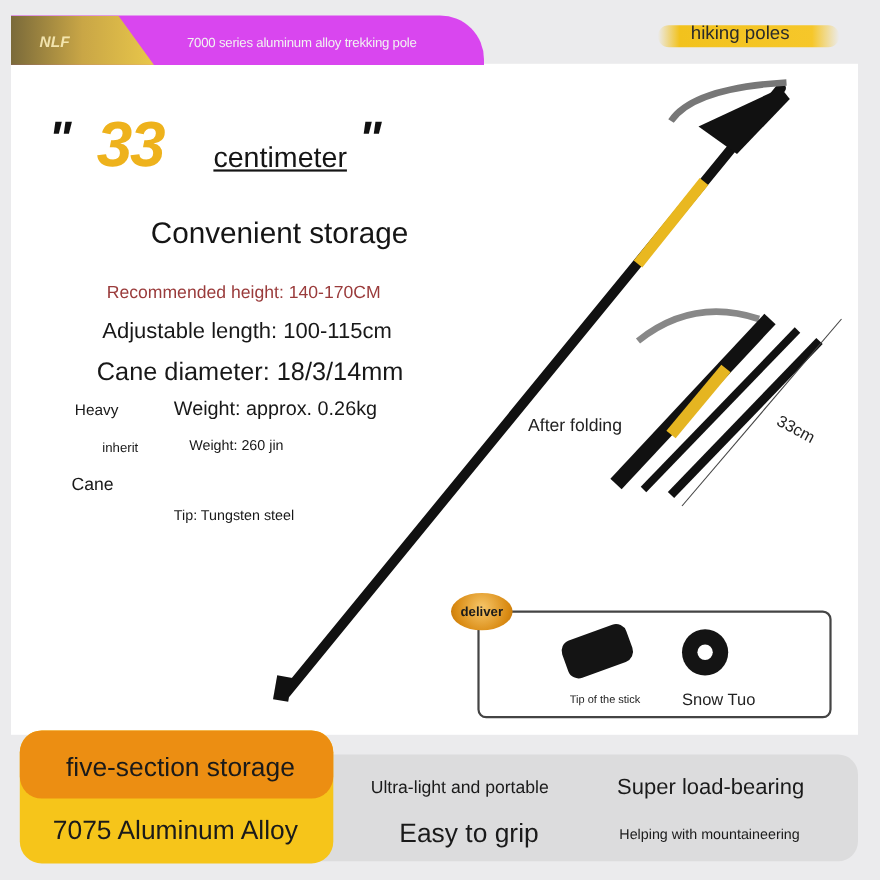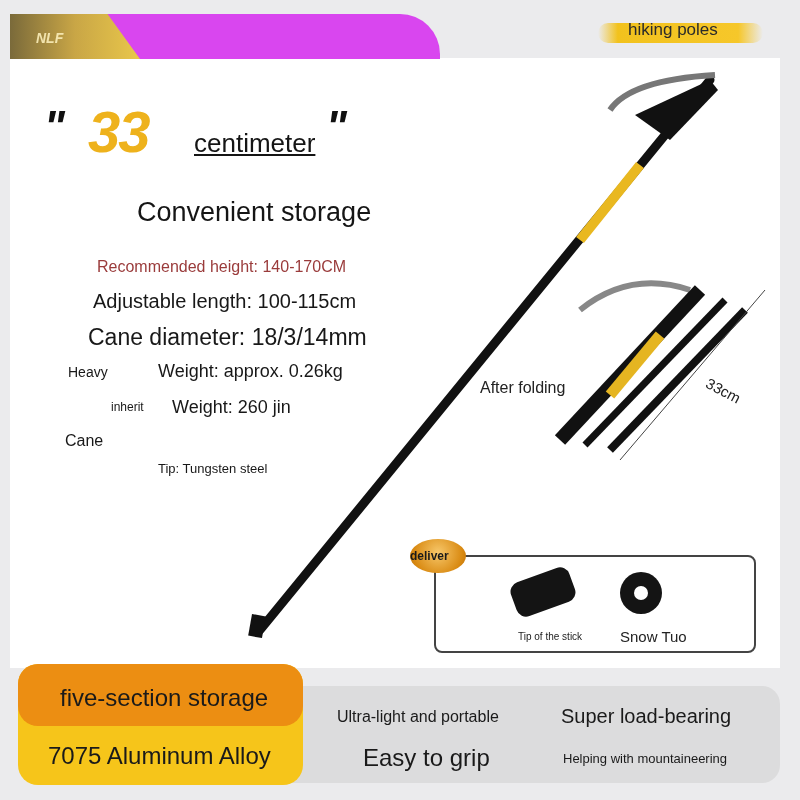--- a/index.html
+++ b/index.html
@@ -11,51 +11,52 @@
   .hdr-text { left:160px; top:18px; color:#f2f2f2; font-size:12px; letter-spacing:-0.2px; }
   .logo { left:26px; top:16px; color:#fff3c0; font-size:14px; font-style:italic; font-weight:bold; opacity:0.85; }
   .brush { left:598px; top:23px; width:165px; height:20px; background:linear-gradient(90deg,rgba(240,190,30,0),#f2c21d 12%,#f6c72a 85%,rgba(240,190,30,0)); border-radius:10px; }
   .tag-text { left:628px; top:20px; font-size:17px; color:#2a2a2a; }
   .quote { font-size:44px; font-weight:bold; font-style:italic; color:#111; }
   .big33 { left:88px; top:98px; font-size:58px; font-weight:900; font-style:italic; color:#eeb21c; letter-spacing:-2px; }
   .cm { left:194px; top:128px; font-size:26px; color:#151515;text-decoration:underline; }
   .conv { left:137px; top:197px; font-size:27px; color:#151515; }
   .spec { color:#181818; white-space:nowrap; }
   .deliver-box { left:434px; top:555px; width:322px; height:98px; border:2px solid #444; border-radius:8px; }
-  .deliver-badge { left:410px; top:539px; width:56px; height:34px; border-radius:50%; background:radial-gradient(circle at 50% 40%,#f7c76a,#d98a12 70%,#b86b08); color:#1a1a1a; font-size:12px; font-weight:bold; line-height:34px; }
+  .deliver-badge { left:410px; top:539px; width:56px; height:34px; border-radius:50%; background:radial-gradient(circle at 50% 40%,#f7c76a,#d98a12 70%,#b86b08); color:#1a1a1a; font-size:12px; font-weight:bold; text-align:center; line-height:34px; }
   .band { left:20px; top:686px; width:760px; height:97px; background:#dcdcdd; border-radius:18px; }
   .yellow { left:18px; top:664px; width:285px; height:121px; background:#f6c51a; border-radius:20px; }
   .orange { left:18px; top:664px; width:285px; height:62px; background:#ec8e12; border-radius:20px; }
   .feat { color:#1a1a1a; white-space:nowrap; }
 </style>
 </head>
 <body>
 
 <div class="abs panel"></div>
 
 <div class="abs hdr-left">
   <div class="abs hdr-gold"></div>
   <div class="abs logo">NLF</div>
+  <div class="abs hdr-text">7000 series aluminum alloy trekking pole</div>
 </div>
 <div class="abs brush"></div>
 <div class="abs tag-text">hiking poles</div>
 
 <div class="abs quote" style="left:44px;top:102px;">"</div>
 <div class="abs big33">33</div>
 <div class="abs cm">centimeter</div>
 <div class="abs quote" style="left:326px;top:102px;">"</div>
 <div class="abs conv">Convenient storage</div>
 
 <div class="abs spec" style="left:97px;top:258px;font-size:16px;color:#9a3b3b;">Recommended height: 140-170CM</div>
 <div class="abs spec" style="left:93px;top:290px;font-size:20px;">Adjustable length: 100-115cm</div>
 <div class="abs spec" style="left:88px;top:324px;font-size:23px;">Cane diameter: 18/3/14mm</div>
 <div class="abs spec" style="left:68px;top:364px;font-size:14px;">Heavy</div>
 <div class="abs spec" style="left:158px;top:361px;font-size:18px;">Weight: approx. 0.26kg</div>
-<div class="abs spec" style="left:84px;top:400px;font-size:12px;padding-left:27px;">inherit</div>
-<div class="abs spec" style="left:172px;top:397px;font-size:18px;">Weight: 260 jin</div>
+<div class="abs spec" style="left:66px;top:400px;font-size:12px;padding-left:27px;">inherit</div>
+<div class="abs spec" style="left:172px;top:397px;font-size:13px;">Weight: 260 jin</div>
 <div class="abs spec" style="left:65px;top:432px;font-size:16px;">Cane</div>
 <div class="abs spec" style="left:158px;top:434px;font-size:13px;margin-top:27px;">Tip: Tungsten steel</div>
 
 <svg class="abs" style="left:240px;top:70px;" width="500" height="580">
   <line x1="470" y1="10" x2="20" y2="560" stroke="#111" stroke-width="9" stroke-linecap="round"></line>
   <line x1="400" y1="95" x2="340" y2="170" stroke="#e9b820" stroke-width="10"></line>
   <path d="M395 45 L470 10 L478 20 L430 70 Z" fill="#111"></path>
   <path d="M370 40 Q390 10 475 5" stroke="#777" stroke-width="6" fill="none"></path>
   <rect x="10" y="545" width="14" height="22" fill="#111" transform="rotate(10 17 556)"></rect>
 </svg>

